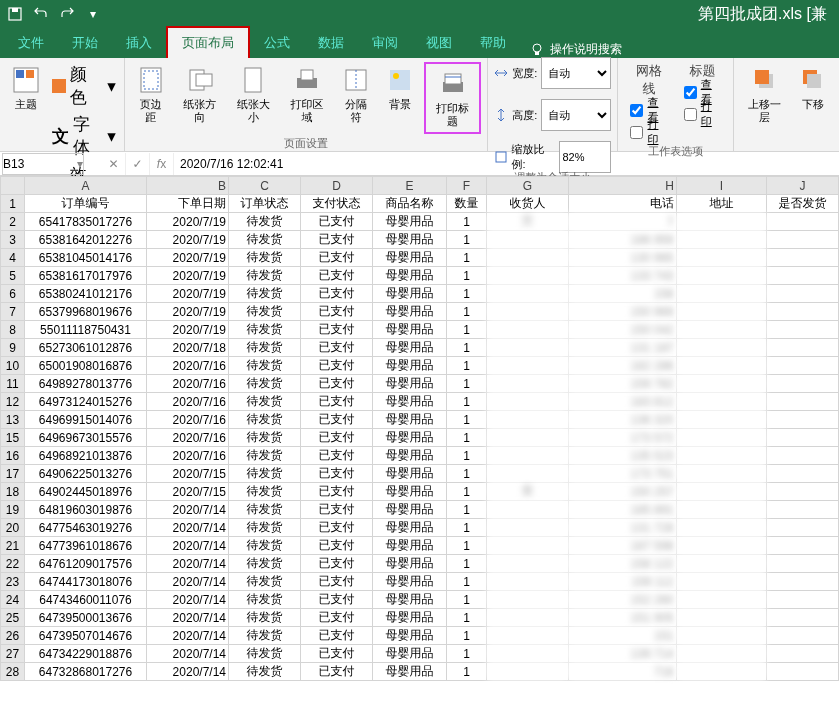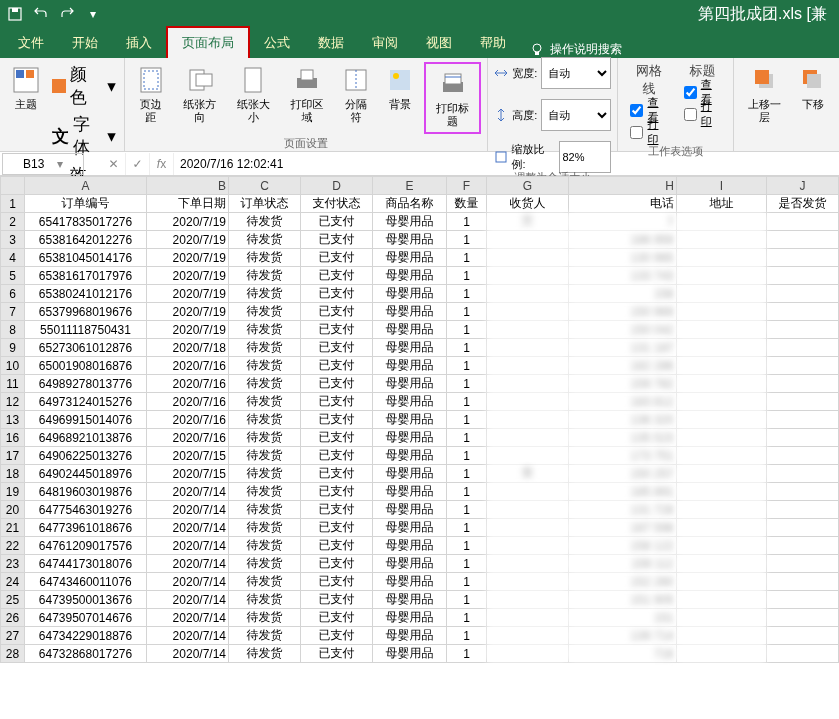--- a/index.html
+++ b/index.html
@@ -4,42 +4,42 @@
 <style>
 * { margin: 0; padding: 0; box-sizing: border-box; font-family: "Microsoft YaHei", sans-serif; }
 body { background: #fff; font-size: 12px; overflow: hidden; width: 839px; }
 
 .titlebar { background: #217346; height: 28px; display: flex; align-items: center; color: #fff; padding: 0 4px; }
 .titlebar .qat { display: flex; gap: 4px; align-items: center; }
 .titlebar .qat-btn { width: 22px; height: 22px; display: flex; align-items: center; justify-content: center; color: #fff; }
 .titlebar .filename { margin-left: auto; margin-right: 8px; font-size: 16px; }
 
 .tabs { background: #217346; height: 30px; display: flex; align-items: flex-end; padding: 0 4px; }
-.tab { color: #fef9c3; padding: 6px 14px; cursor: pointer; font-size: 13px; }
+.tab { color: #5eead4; padding: 6px 14px; cursor: pointer; font-size: 13px; }
 .tab.active { background: #f3f3f3; color: #217346; border: 2px solid #c00; border-bottom: none; }
 .search-hint { display: flex; align-items: center; gap: 6px; color: #fff; margin-left: 10px; }
 
 .ribbon { background: #f3f3f3; height: 94px; border-bottom: 1px solid #d4d4d4; display: flex; }
 .ribbon-group { border-right: 1px solid #d4d4d4; padding: 4px 6px 2px 6px; display: flex; flex-direction: column; }
 .ribbon-group-title { text-align: center; font-size: 11px; color: #666; margin-top: auto; padding-top: 2px; }
 .ribbon-content { display: flex; gap: 4px; flex: 1; }
 .ribbon-btn-lg { display: flex; flex-direction: column; align-items: center; justify-content: flex-start; padding: 2px 4px; min-width: 40px; }
 .ribbon-btn-lg .icon-box { width: 32px; height: 32px; display: flex; align-items: center; justify-content: center; margin-bottom: 2px; }
 .ribbon-btn-lg .label { font-size: 11px; text-align: center; line-height: 1.2; }
 .ribbon-btn-sm { display: flex; align-items: center; gap: 4px; font-size: 17px; padding: 1px 2px; }
 .theme-btns { display: flex; flex-direction: column; gap: 2px; }
 .scale-row { display: flex; align-items: center; gap: 4px; font-size: 11px; height: 22px; }
 .scale-input { border: 1px solid #ababab; width: 70px; height: 32px; font-size: 11px; padding: 0 2px; background: #fff; }
 .check-row { display: flex; align-items: center; gap: 4px; font-size: 11px; height: 20px; text-decoration: underline; }
 .check-col { display: flex; flex-direction: column; gap: 2px; padding: 0 6px; }
 .check-header { font-size: 13px; color: #444; text-align: center; }
 .print-title-highlight { border: 2px solid #d946ef; padding: 2px; }
 
 .formula-bar { height: 24px; display: flex; align-items: center; border-bottom: 1px solid #d4d4d4; }
-.name-box { width: 82px; height: 22px; border: 1px solid #ccc; padding: 0 20px; display: flex; align-items: center; margin-left: 2px; }
+.name-box { width: 82px; height: 22px; border: 1px solid #ccc; padding: 0 0; display: flex; align-items: center; margin-left: 2px; }
 .fb-btn { width: 24px; height: 22px; display: flex; align-items: center; justify-content: center; color: #888; border-right: 1px solid #eee; }
 .fb-content { flex: 1; padding: 0 6px; }
 
 .grid-area { overflow: auto; height: 543px; position: relative; }
 table.sheet { border-collapse: collapse; table-layout: fixed; }
 table.sheet th, table.sheet td { border: 1px solid #d4d4d4; font-size: 12px; height: 18px; padding: 0 2px; white-space: nowrap; overflow: hidden; background: #fff; }
 table.sheet th { background: #e6e6e6; font-weight: normal; text-align: center; color: #444; }
 table.sheet .rowhdr { background: #e6e6e6; text-align: center; width: 24px; }
 table.sheet .colA { width: 122px; text-align: center; }
 table.sheet .colB { width: 82px; text-align: right; }
@@ -470,20 +470,33 @@
           <td class="colC">待发货</td>
           <td class="colD">已支付</td>
           <td class="colE">母婴用品</td>
           <td class="colF">1</td>
           <td class="colG blur"></td>
           <td class="colH blur">136         320</td>
           <td class="colI blur"></td>
           <td class="colJ"></td>
         </tr>
         <tr>
+          <td class="rowhdr">15</td>
+          <td class="colA">64969673015576</td>
+          <td class="colB">2020/7/16</td>
+          <td class="colC">待发货</td>
+          <td class="colD">已支付</td>
+          <td class="colE">母婴用品</td>
+          <td class="colF">1</td>
+          <td class="colG blur"></td>
+          <td class="colH blur">173         572</td>
+          <td class="colI blur"></td>
+          <td class="colJ"></td>
+        </tr>
+        <tr>
           <td class="rowhdr">16</td>
           <td class="colA">64968921013876</td>
           <td class="colB">2020/7/16</td>
           <td class="colC">待发货</td>
           <td class="colD">已支付</td>
           <td class="colE">母婴用品</td>
           <td class="colF">1</td>
           <td class="colG blur"></td>
           <td class="colH blur">135         523</td>
           <td class="colI blur"></td>

